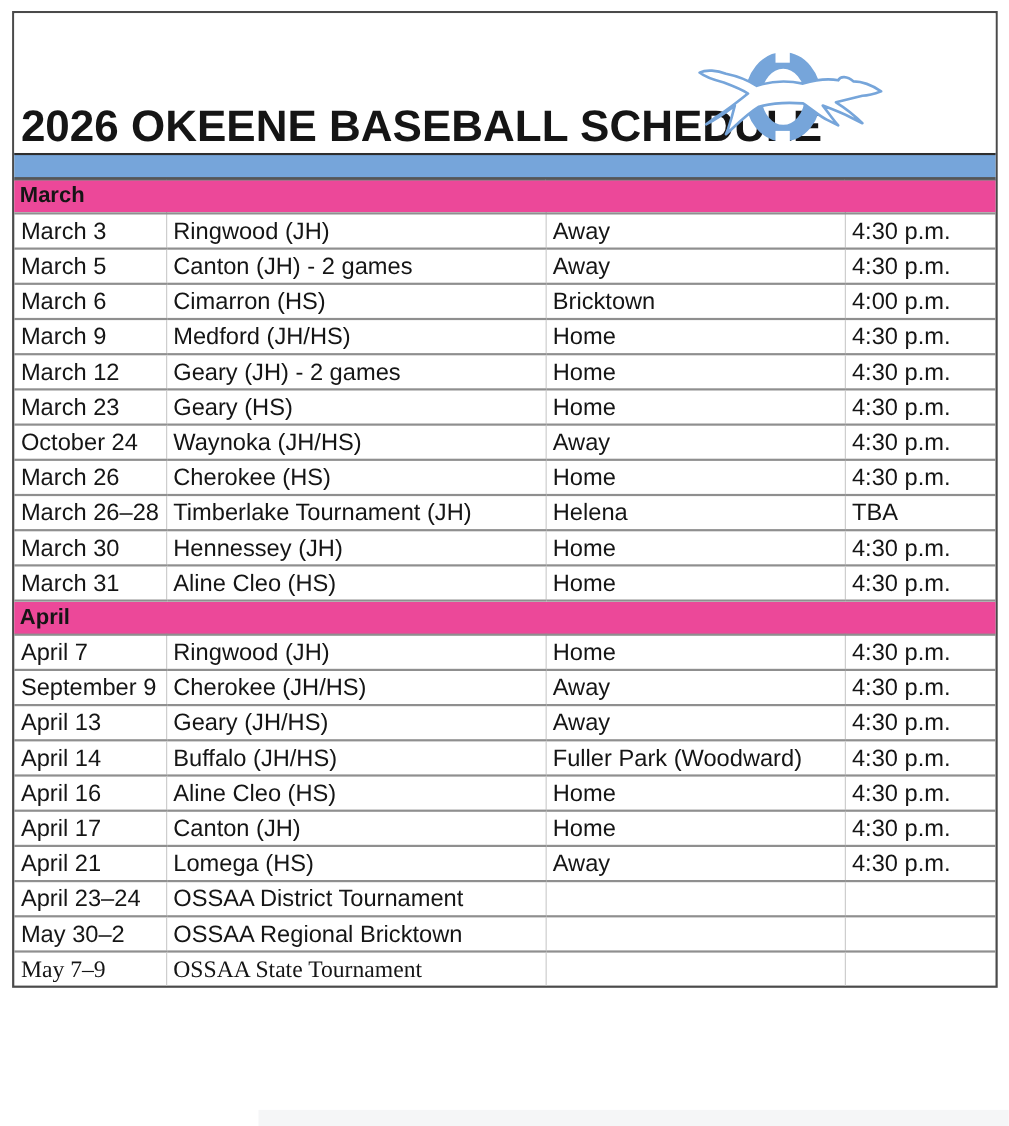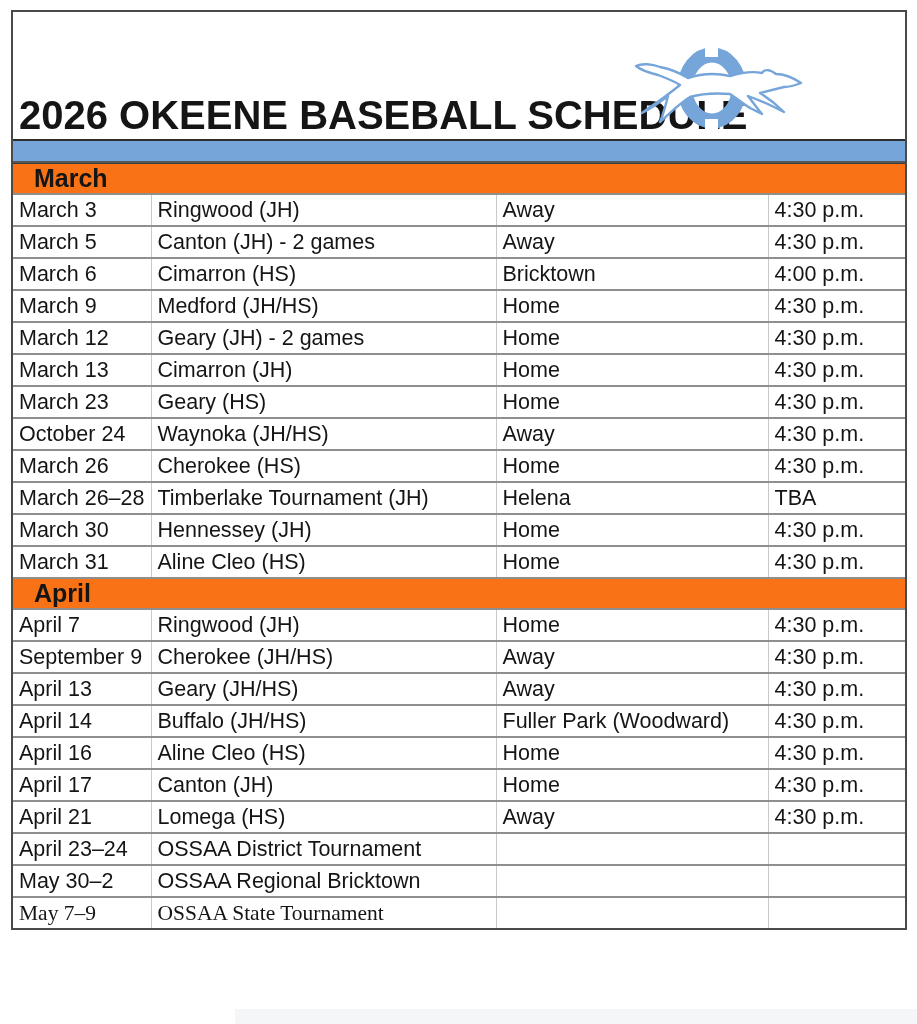--- a/index.html
+++ b/index.html
@@ -27,23 +27,23 @@
   }
   table.schedule { width:100%; border-collapse:collapse; table-layout:fixed; }
   table.schedule td {
     font-size:21.5px; color:#151515;
     padding:0 2px 0 6px; height:30px;
     border-bottom:2px solid #8f8f8f;
     overflow:hidden; white-space:nowrap; vertical-align:middle;
   }
   tr.game-row td + td { border-left:1.5px solid #c9c9c9; }
   tr.section-row td {
-    background:#f97316; font-size:25px; font-weight:bold;
+    background:#ec4899; font-size:20px; font-weight:bold;
     height:29px; border-top:1px solid #3c3c3c; border-bottom:2px solid #8f8f8f;
-    padding-left:21px;
+    padding-left:5px;
   }
   table.schedule tr:last-child td { border-bottom:none;font-family:Liberation Serif, serif; }
   .bottom-strip {
     position:absolute; left:235px; top:1009px; width:682px; height:15px;
     background:#f5f6f7;
   }
 </style>
 </head>
 <body style="--accent: #76A5DA;">
 
@@ -123,26 +123,20 @@
           <td>Home</td>
           <td>4:30 p.m.</td>
         </tr>
         <tr class="game-row">
           <td>March 12</td>
           <td>Geary (JH) - 2 games</td>
           <td>Home</td>
           <td>4:30 p.m.</td>
         </tr>
         <tr class="game-row">
-          <td>March 13</td>
-          <td>Cimarron (JH)</td>
-          <td>Home</td>
-          <td>4:30 p.m.</td>
-        </tr>
-        <tr class="game-row">
           <td>March 23</td>
           <td>Geary (HS)</td>
           <td>Home</td>
           <td>4:30 p.m.</td>
         </tr>
         <tr class="game-row">
           <td>October 24</td>
           <td>Waynoka (JH/HS)</td>
           <td>Away</td>
           <td>4:30 p.m.</td>

